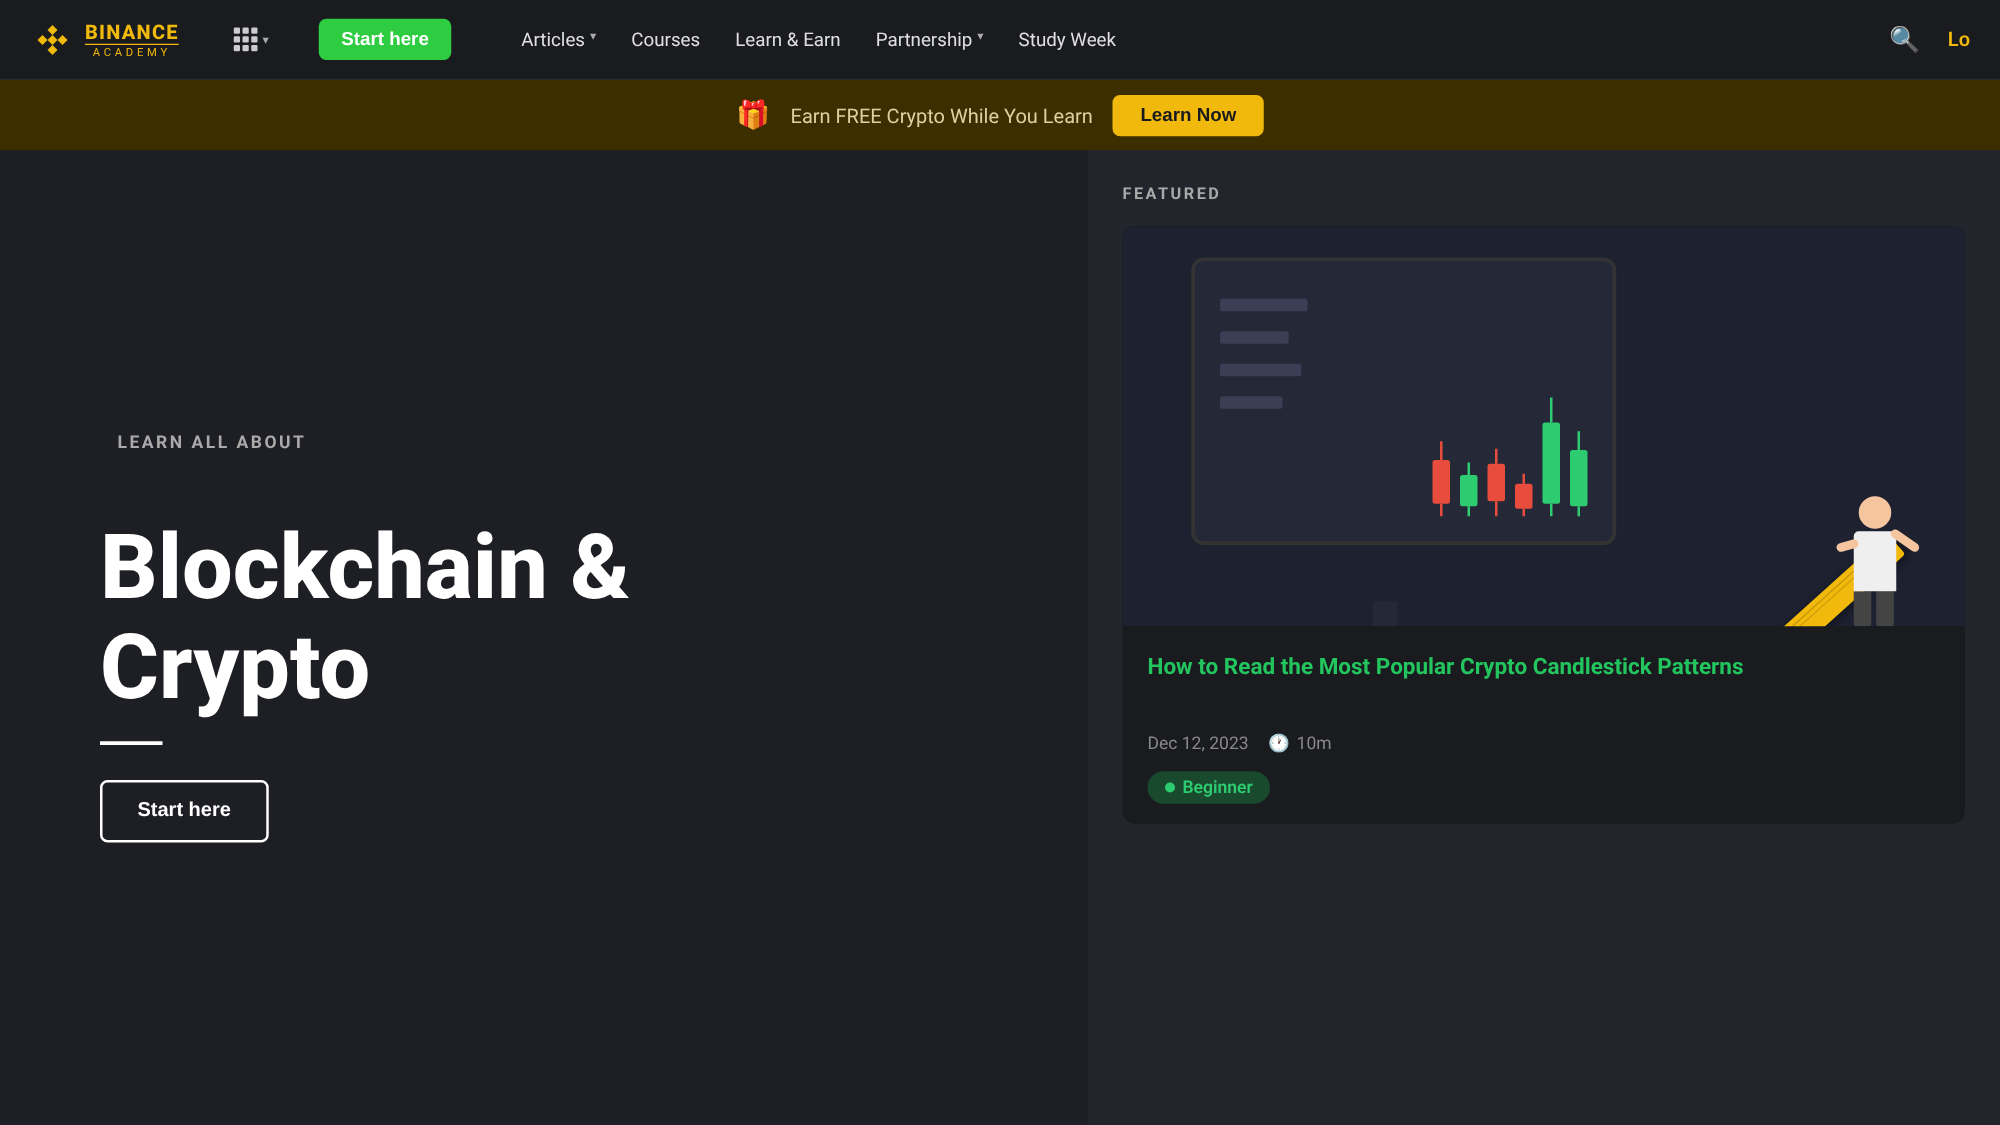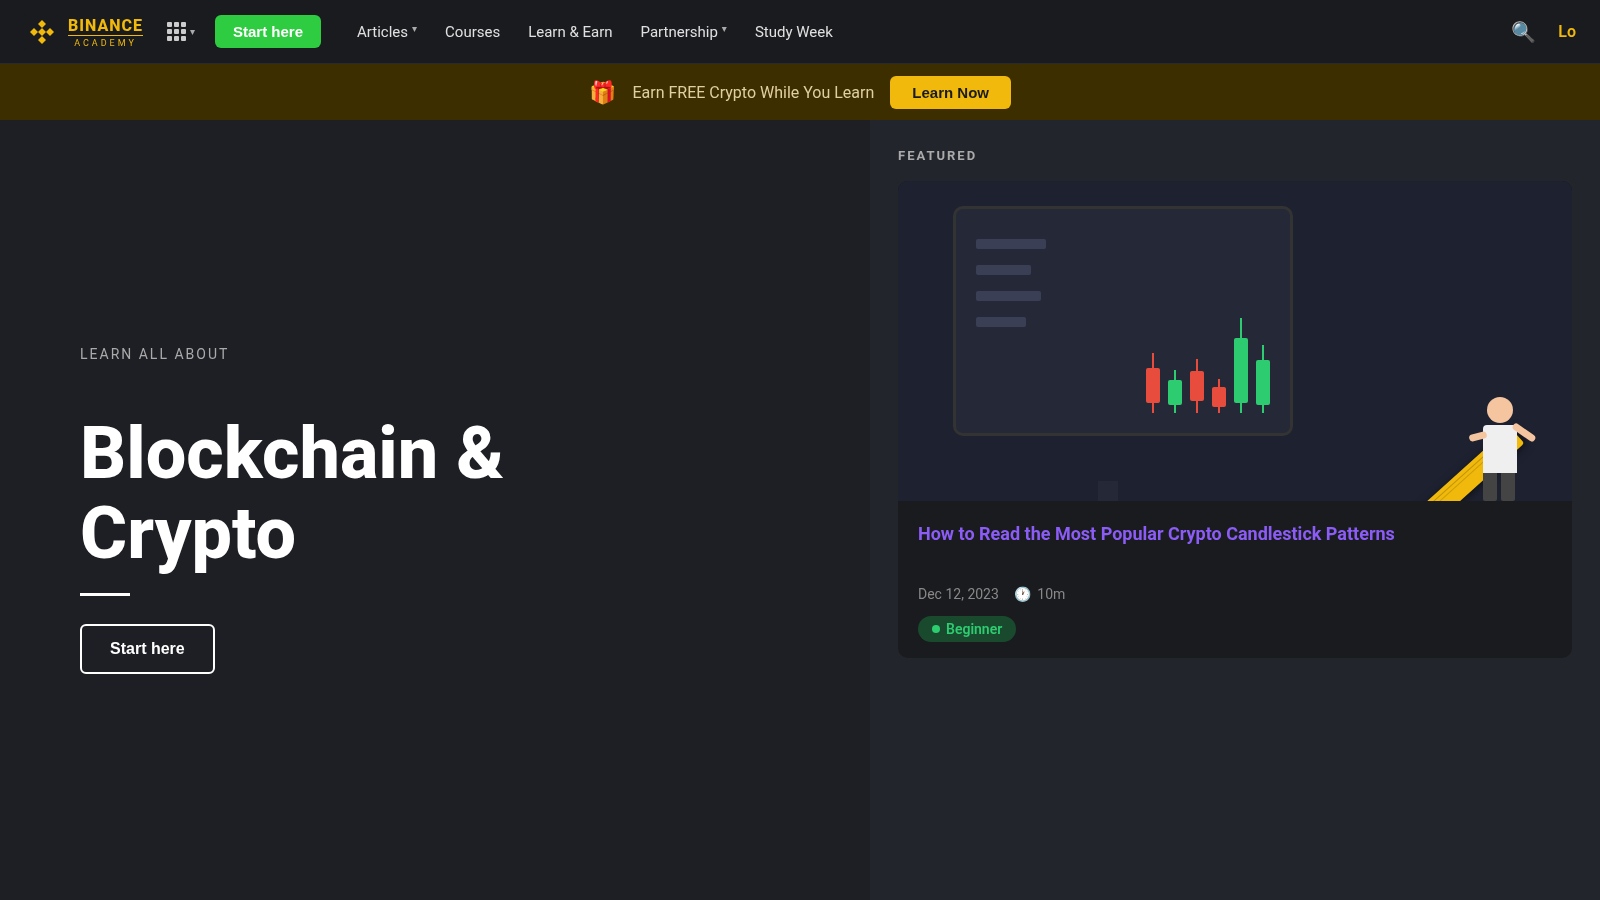--- a/index.html
+++ b/index.html
@@ -15,20 +15,21 @@
     
     nav {
       background: #1a1b1f;
       display: flex;
       align-items: center;
       padding: 16px 24px;
       height: 64px;
       border-bottom: 1px solid #2a2b30;
       position: relative;
       z-index: 10;
+      gap: 20px;
     }
     .logo {
       display: flex;
       align-items: center;
       gap: 8px;
       margin-right: 20px;
     }
     .logo-icon {
       width: 36px;
       height: 36px;
@@ -147,24 +148,25 @@
       flex: 0 0 870px;
       background: #1e1f24;
       display: flex;
       flex-direction: column;
       justify-content: center;
       padding: 60px 80px;
     }
     .learn-label {
       color: #aaa;
       font-size: 14px;
-      font-weight: 400;
+      font-weight: 700;
       letter-spacing: 2px;
       text-transform: uppercase;
       margin-bottom: 16px;
+      margin-left: 14px;
     }
     .hero-title {
       font-size: 72px;
       font-weight: 800;
       line-height: 1.1;
       color: #fff;
       margin-bottom: 20px;
       margin-top: 36px;
     }
     .hero-divider {
@@ -229,21 +231,21 @@
       inset: 0;
       background: #1e2130;
     }
 
     .card-info {
       padding: 20px 20px 16px;
     }
     .card-title {
       font-size: 18px;
       font-weight: 700;
-      color: #8b5cf6;
+      color: #22c55e;
       margin-bottom: 2px;
       line-height: 1.4;
     }
     .card-meta {
       display: flex;
       align-items: center;
       gap: 16px;
       margin-bottom: 14px;
       margin-top: 40px;
     }

